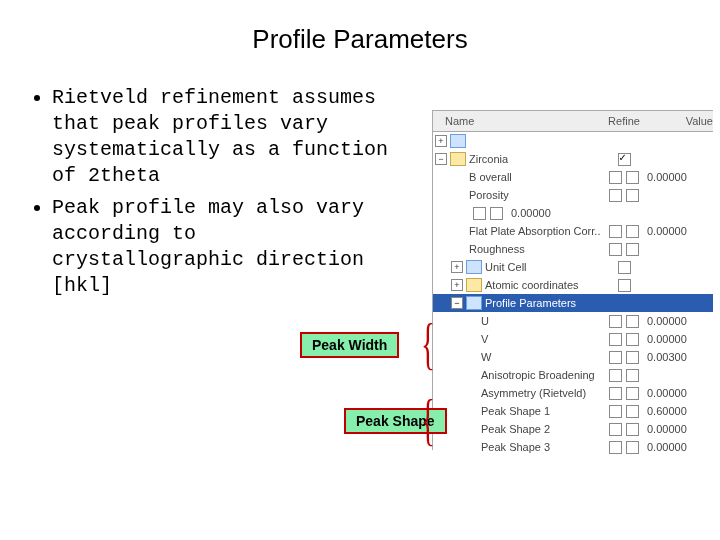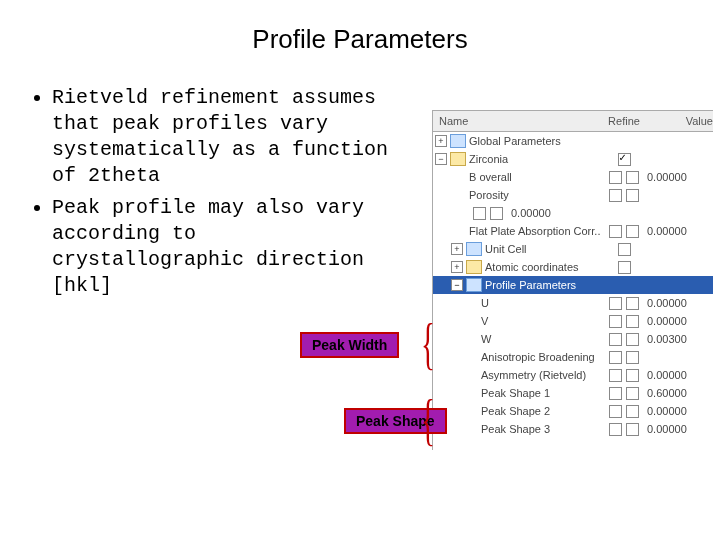--- a/index.html
+++ b/index.html
@@ -46,21 +46,21 @@
     border-left: 1px solid #aaa;
   }
   .hdr {
     display: flex;
     height: 20px;
     background: #eee;
     border-top: 1px solid #aaa;
     border-bottom: 1px solid #aaa;
     font-size: 11px;
   }
-  .hdr .col-name { flex: 1; padding-left: 6px; line-height: 20px; color:#555;}
+  .hdr .col-name { flex: 1; padding-left: 12px; line-height: 20px; color:#555;}
   .hdr .col-r { width: 38px; text-align:center; line-height: 20px; color:#555;}
   .hdr .col-v { width: 66px; text-align:right; padding-left:4px; line-height: 20px; color:#555;}
   .row {
     display: flex;
     height: 18px;
     align-items: center;
     font-size: 11px;
     color:#444;
   }
   .row .ind { display:inline-block; }
@@ -81,21 +81,21 @@
   .row .cb.checked::after{
     content:"✓"; font-size:10px; position:relative; top:-3px; left:0px; color:#000;
   }
   .row .col-r { width:38px; display:flex; gap:4px; justify-content:center;}
   .row .col-v { width:66px; text-align:left; padding-left:4px; color:#444;}
   .row.sel { background:#2a5db0; color:#fff; }
   .row.sel .label{ color:#fff;}
   .callout {
     position:absolute;
     border: 2px solid #c00000;
-    background:#a21caf;
+    background:#86efac;
     font-size:14px;
     font-weight:bold;
     padding: 3px 10px;
     color:#000;
   }
   .brace {
     position:absolute;
     color:#c00000;
     font-size:58px;
     line-height: 48px;
@@ -121,21 +121,20 @@
   <div class="hdr">
     <div class="col-name">Name</div>
     <div class="col-r">Refine</div>
     <div class="col-v">Value</div>
   </div>
 
   <div class="row">
     <span class="ind" style="width:2px"></span>
     <span class="exp">+</span>
     <span class="ico blue"></span>
-    <span class="label">Global Parameters</span>
     <span class="col-r"></span>
       <span class="col-v"></span>
   </div>
   <div class="row">
     <span class="ind" style="width:2px"></span>
     <span class="exp">−</span>
     <span class="ico"></span>
     <span class="label">Zirconia</span>
     <span class="col-r">
         <span class="cb checked"></span>
@@ -172,20 +171,29 @@
       </div>
       <div class="row">
         <span class="ind" style="width: 36px;"></span>
         <span class="label">Flat Plate Absorption Corr..</span>
         <span class="col-r">
           <span class="cb"></span>
           <span class="cb"></span>
         </span>
         <span class="col-v">0.00000</span>
       </div>
+      <div class="row">
+        <span class="ind" style="width: 36px;"></span>
+        <span class="label">Roughness</span>
+        <span class="col-r">
+          <span class="cb"></span>
+          <span class="cb"></span>
+        </span>
+        <span class="col-v"></span>
+      </div>
     </div>
 
   <div class="row">
     <span class="ind" style="width:18px"></span>
     <span class="exp">+</span>
     <span class="ico blue"></span>
     <span class="label">Unit Cell</span>
     <span class="col-r">
         <span class="cb"></span>
       </span>

